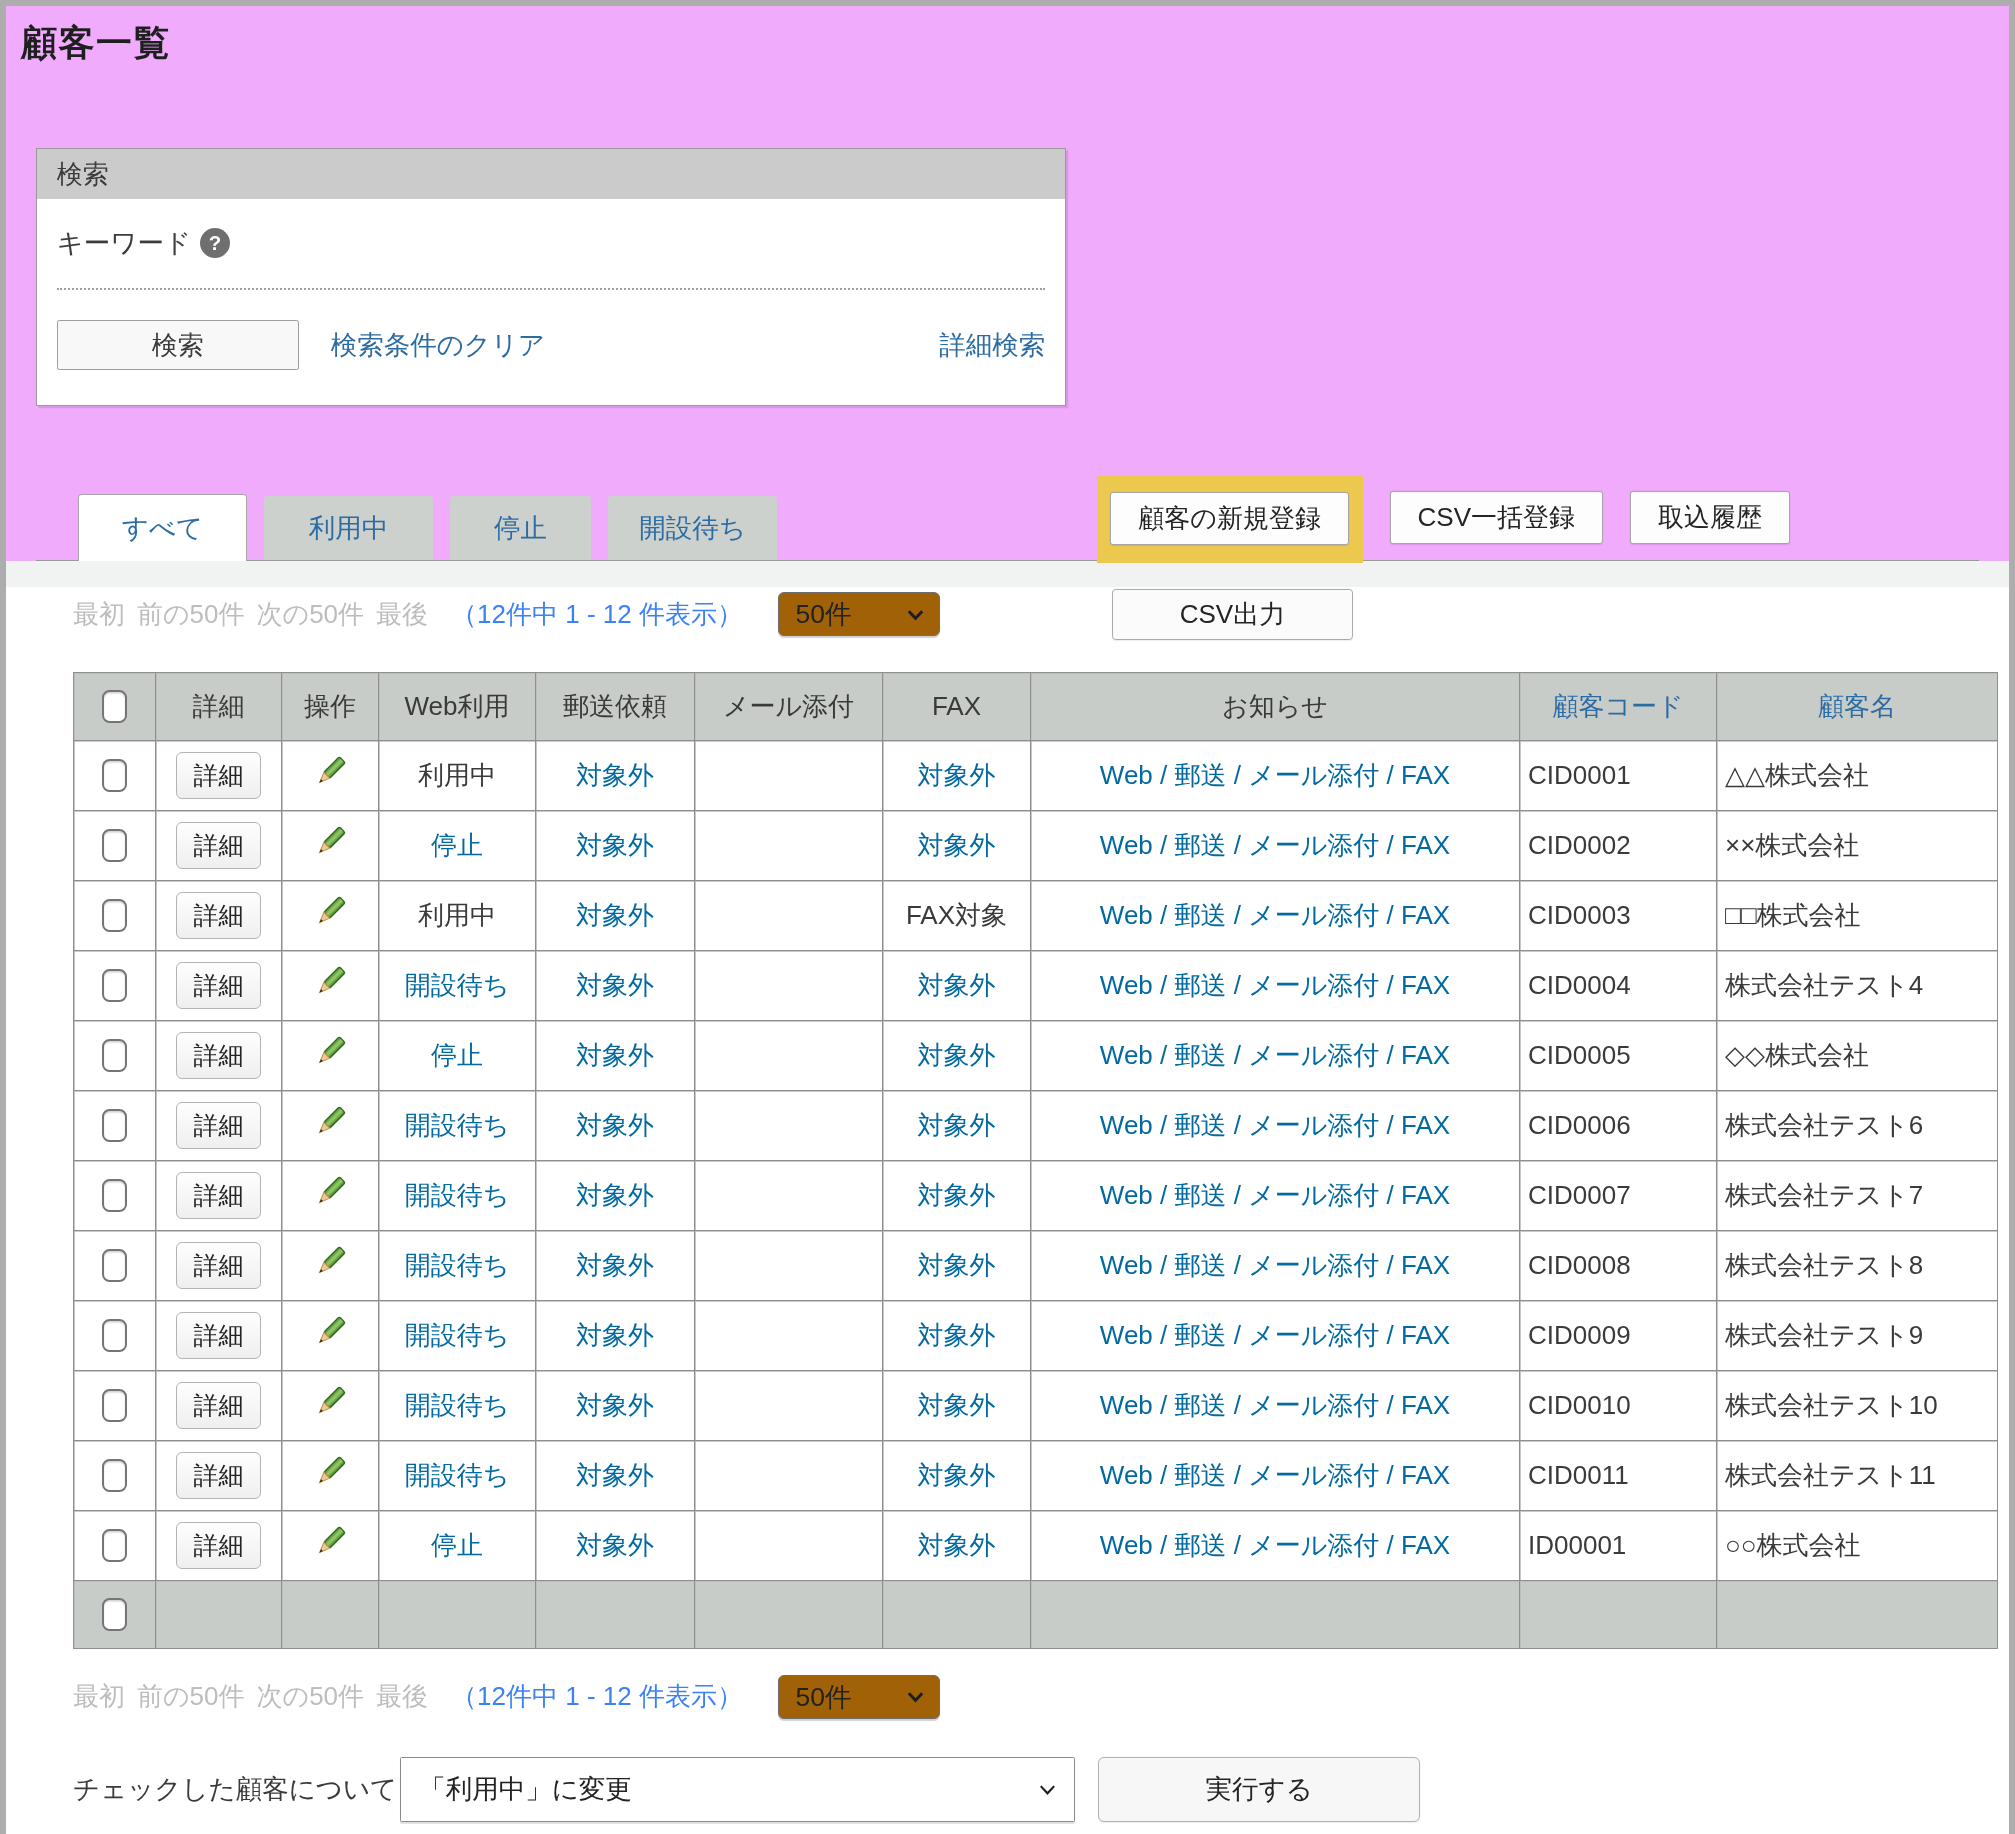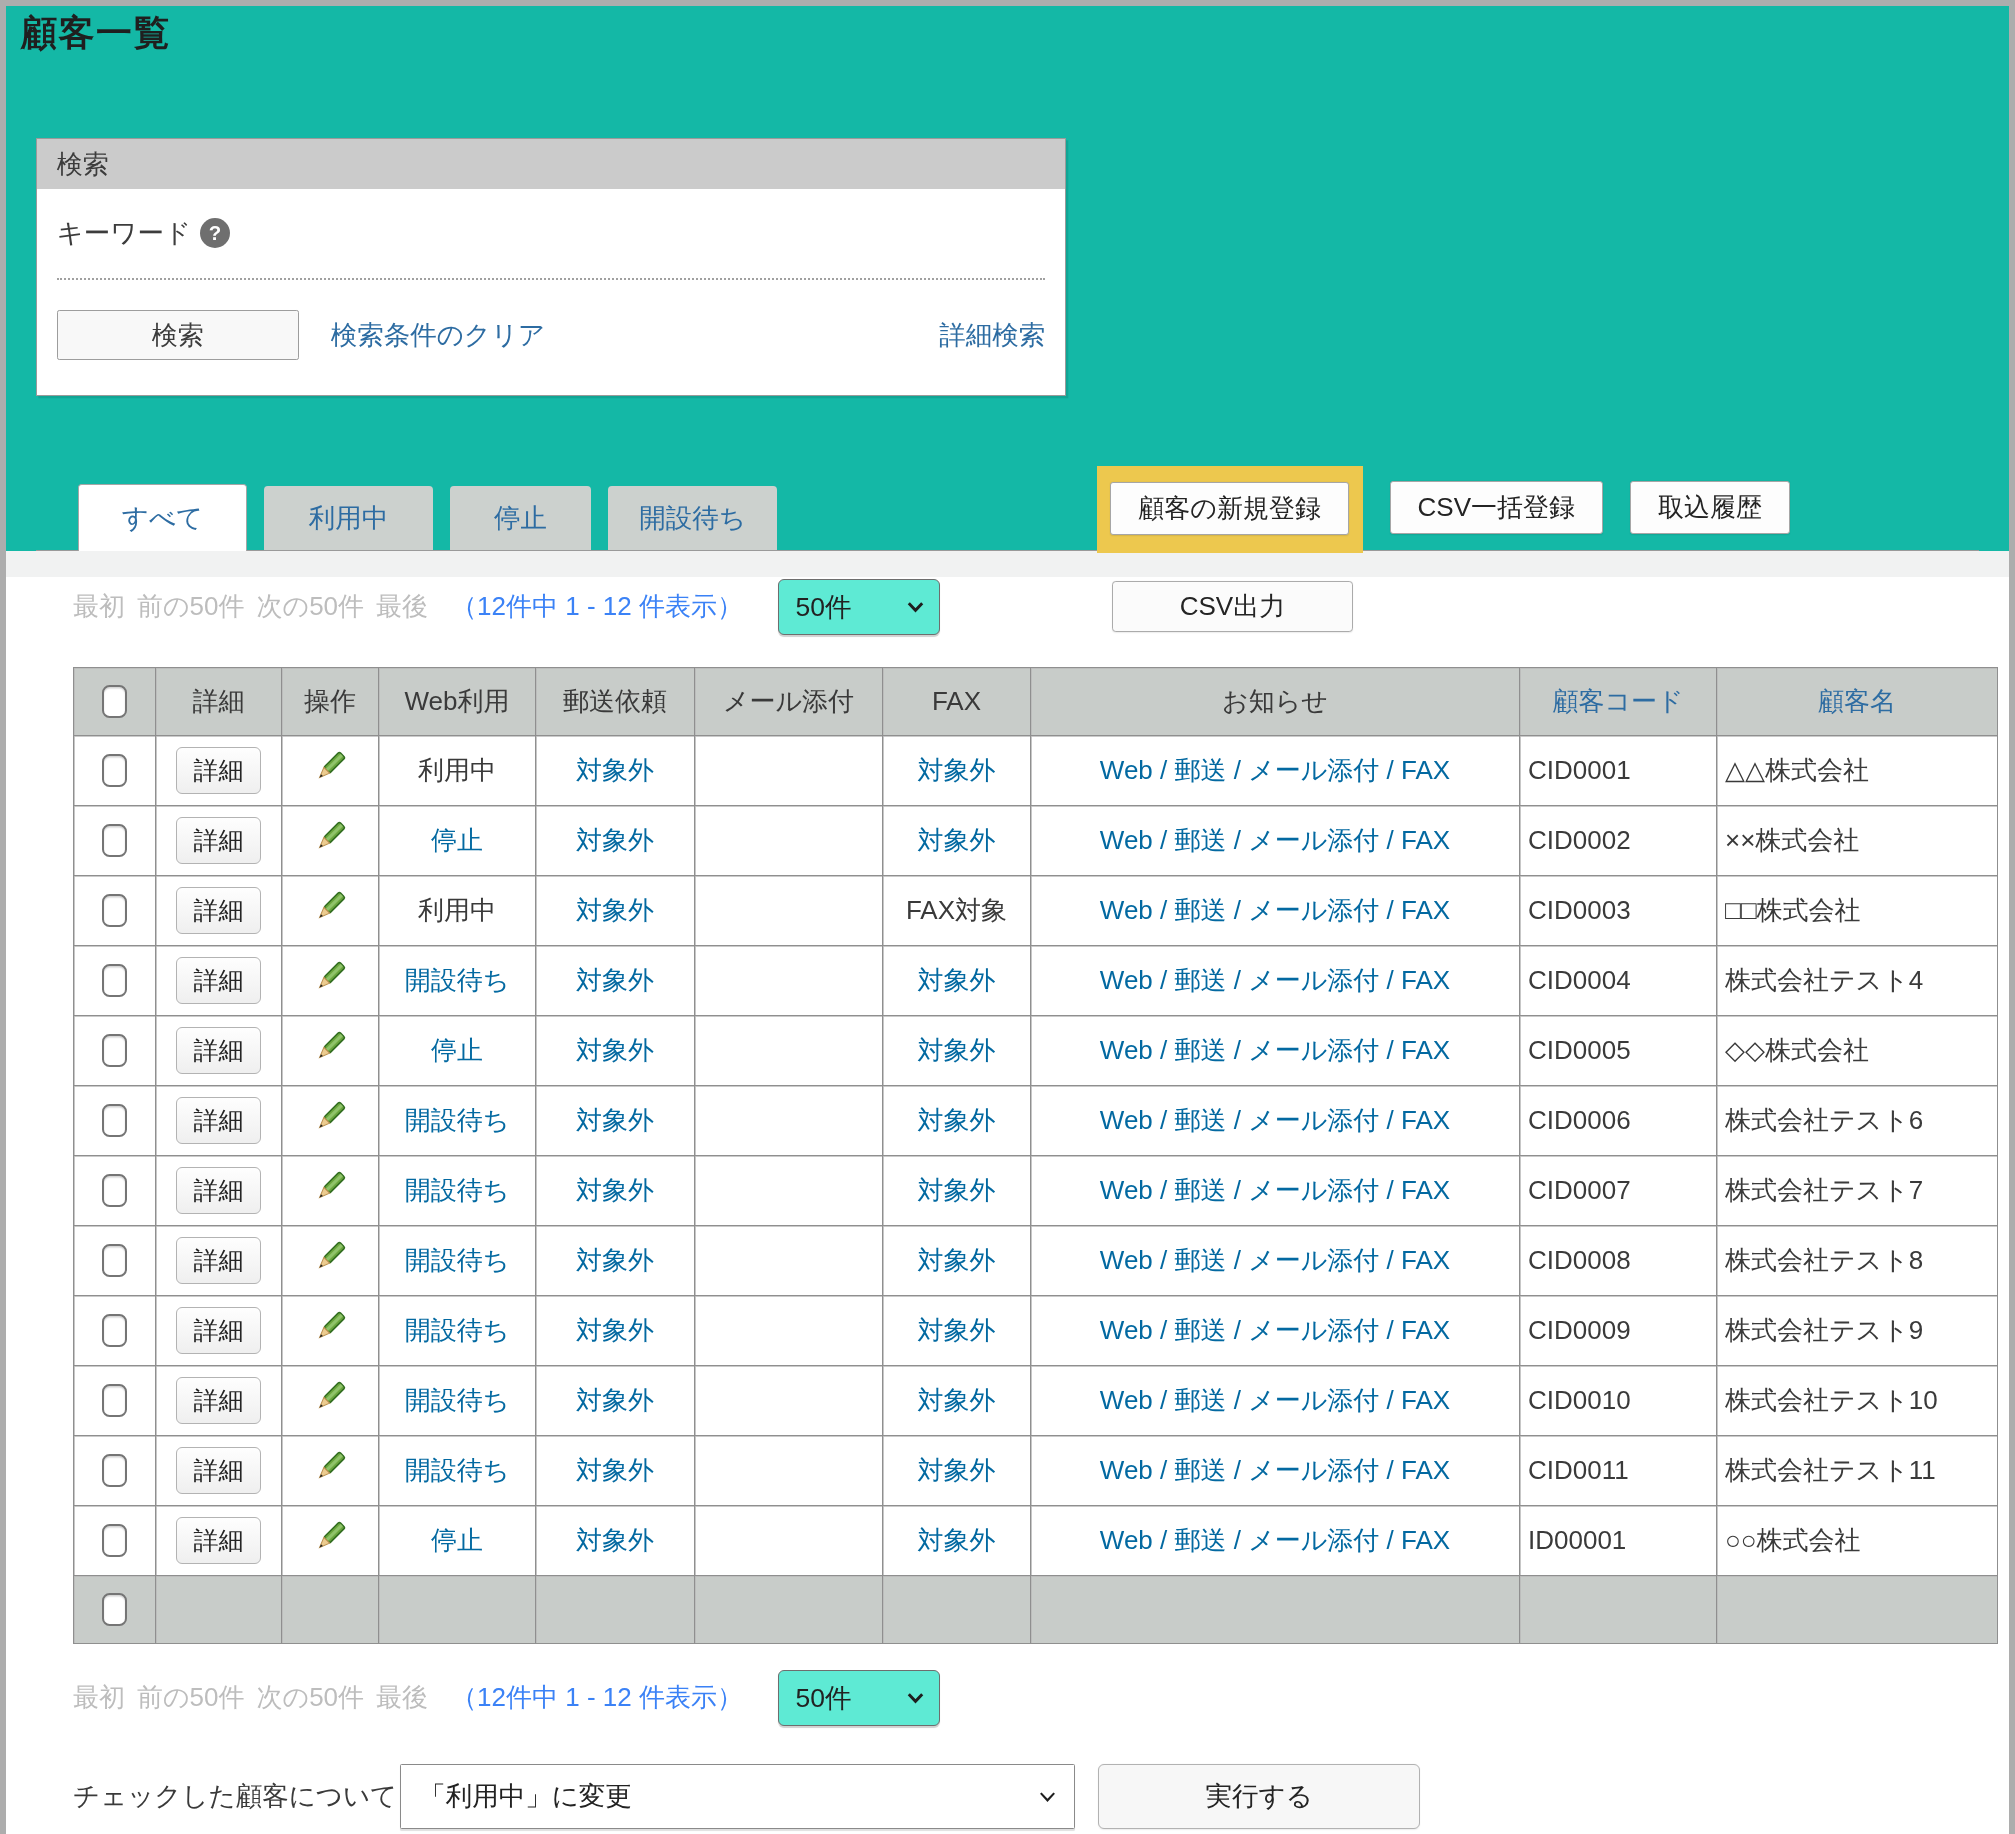--- a/index.html
+++ b/index.html
@@ -8,21 +8,21 @@
     width: 2015px;
     min-height: 1835px;
     border: 6px solid #adadad;
     background: #f1f2f2;
     font-family: "Liberation Sans", "DejaVu Sans", sans-serif;
     color: #3a3a3a;
     position: relative;
   }
 
   
-  .top-area { background:#14b8a6; padding-top: 3px; }
+  .top-area { background:#f0abfc; padding-top: 13px; }
   .page-title { font-size: 36px; font-weight: bold; color:#1f1f1f; margin-left: 15px; letter-spacing: 1.5px; }
 
   .search-panel {
     width: 1030px; margin: 80px 0 0 30px;
     border: 0.8px solid #9a9a9a; background:#fff;
     box-shadow: 2.3px 2.3px 0 rgba(0,0,0,0.10);
   }
   .search-panel-header {
     background:#cbcbcb; height: 50px; display:flex; align-items:center;
     padding: 0 19.7px; font-size: 26px; color:#3c3c3c;
@@ -87,22 +87,22 @@
 
   
   .content-area { background:#fff; padding-bottom: 18px; }
 
   .list-controls { display:flex; align-items:center; margin: 26px 18px 0 67px; }
   .list-controls.top { padding-top: 1.5px; }
   .pager { display:flex; align-items:center; gap: 12px; font-size: 26px; }
   .pager-link { color:#bdbdbd; cursor: default; }
   .pager-summary { color:#3b82f6; font-size: 26px; margin-left: 23px; }
   .select-box {
-    margin-left: 35px; width: 162px; height: 56px;
-    border: 1.5px solid #6e6e6e; border-radius: 6px; background:#5eead4;
+    margin-left: 35px; width: 162px; height: 44px;
+    border: 1.5px solid #6e6e6e; border-radius: 6px; background:#a16207;
     display:flex; align-items:center; justify-content:space-between;
     padding: 0 12px 0 16.6px; font-size: 26.5px; color:#222; cursor:pointer;
     box-shadow: 0 1.5px 0.8px rgba(0,0,0,0.18);
   }
   .chev { width: 23px; height: 23px; flex:none; }
   .csv-export-btn {
     margin-left: 172px; width: 241px; height: 51px;
     background:#fbfbfb; border: 1.5px solid #ababab; border-radius: 3.8px;
     font-size: 26px; color:#242424; font-family: inherit; cursor:pointer;
     box-shadow: 0 0.8px 1.5px rgba(0,0,0,0.08);

